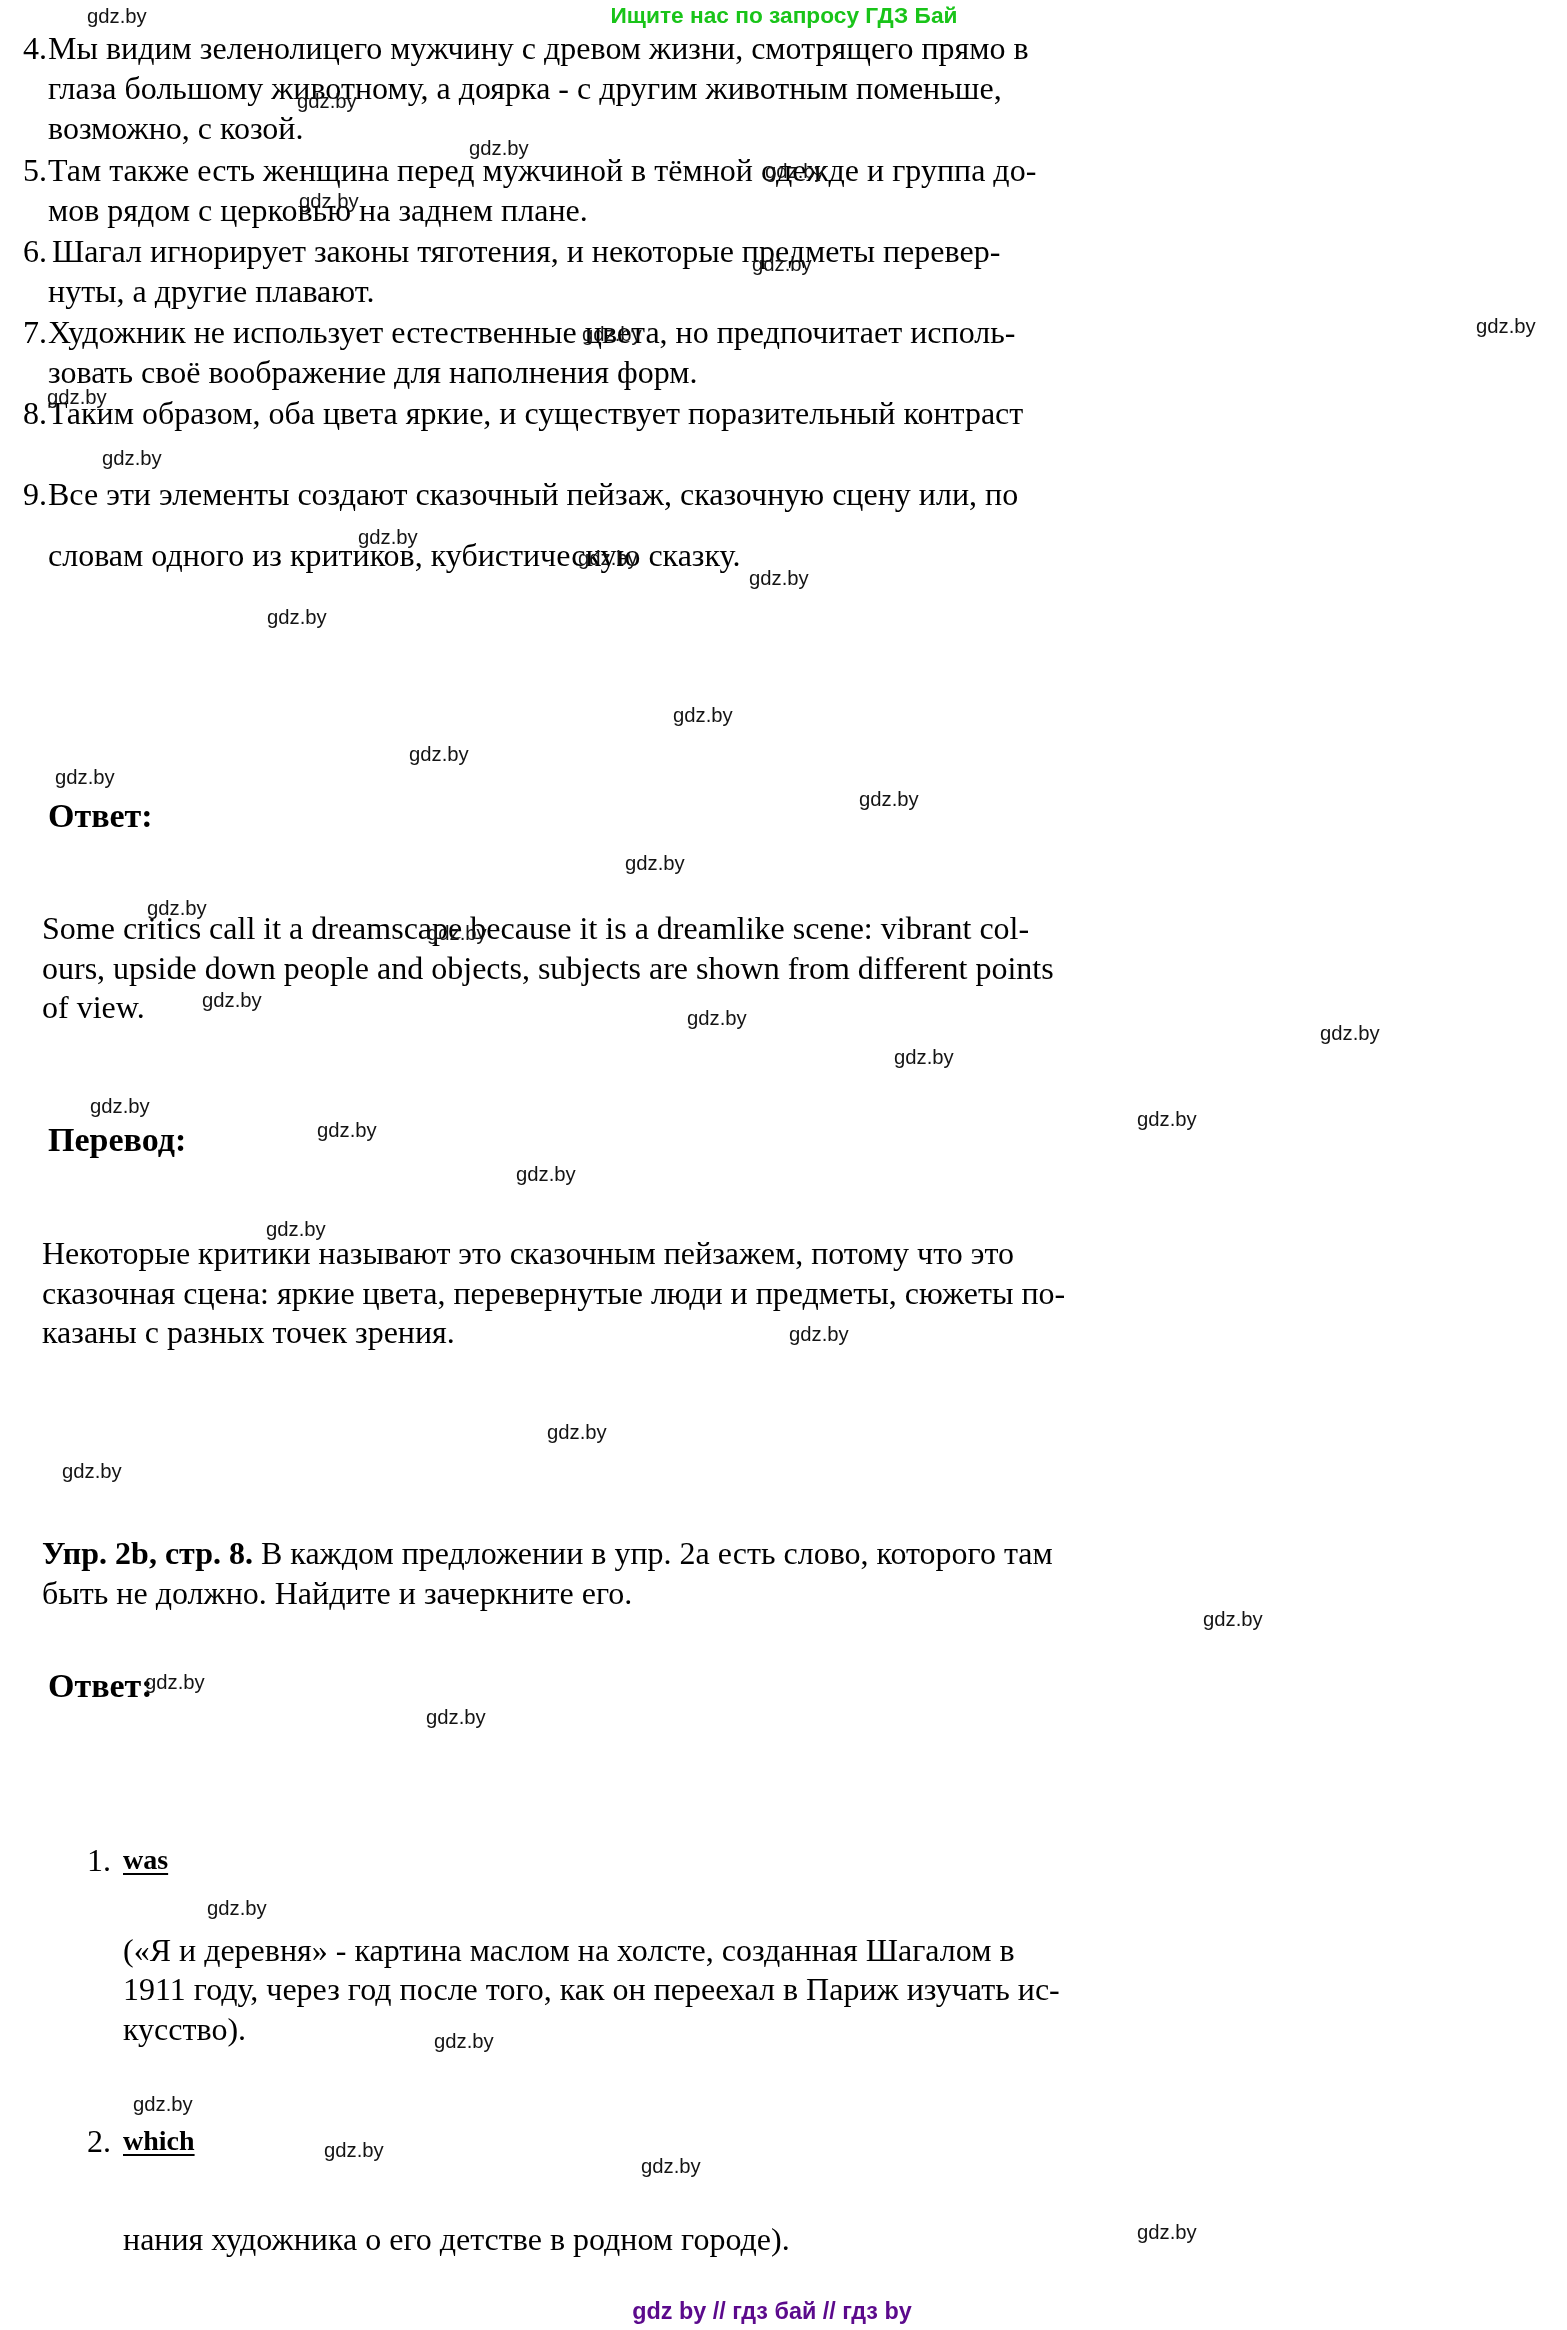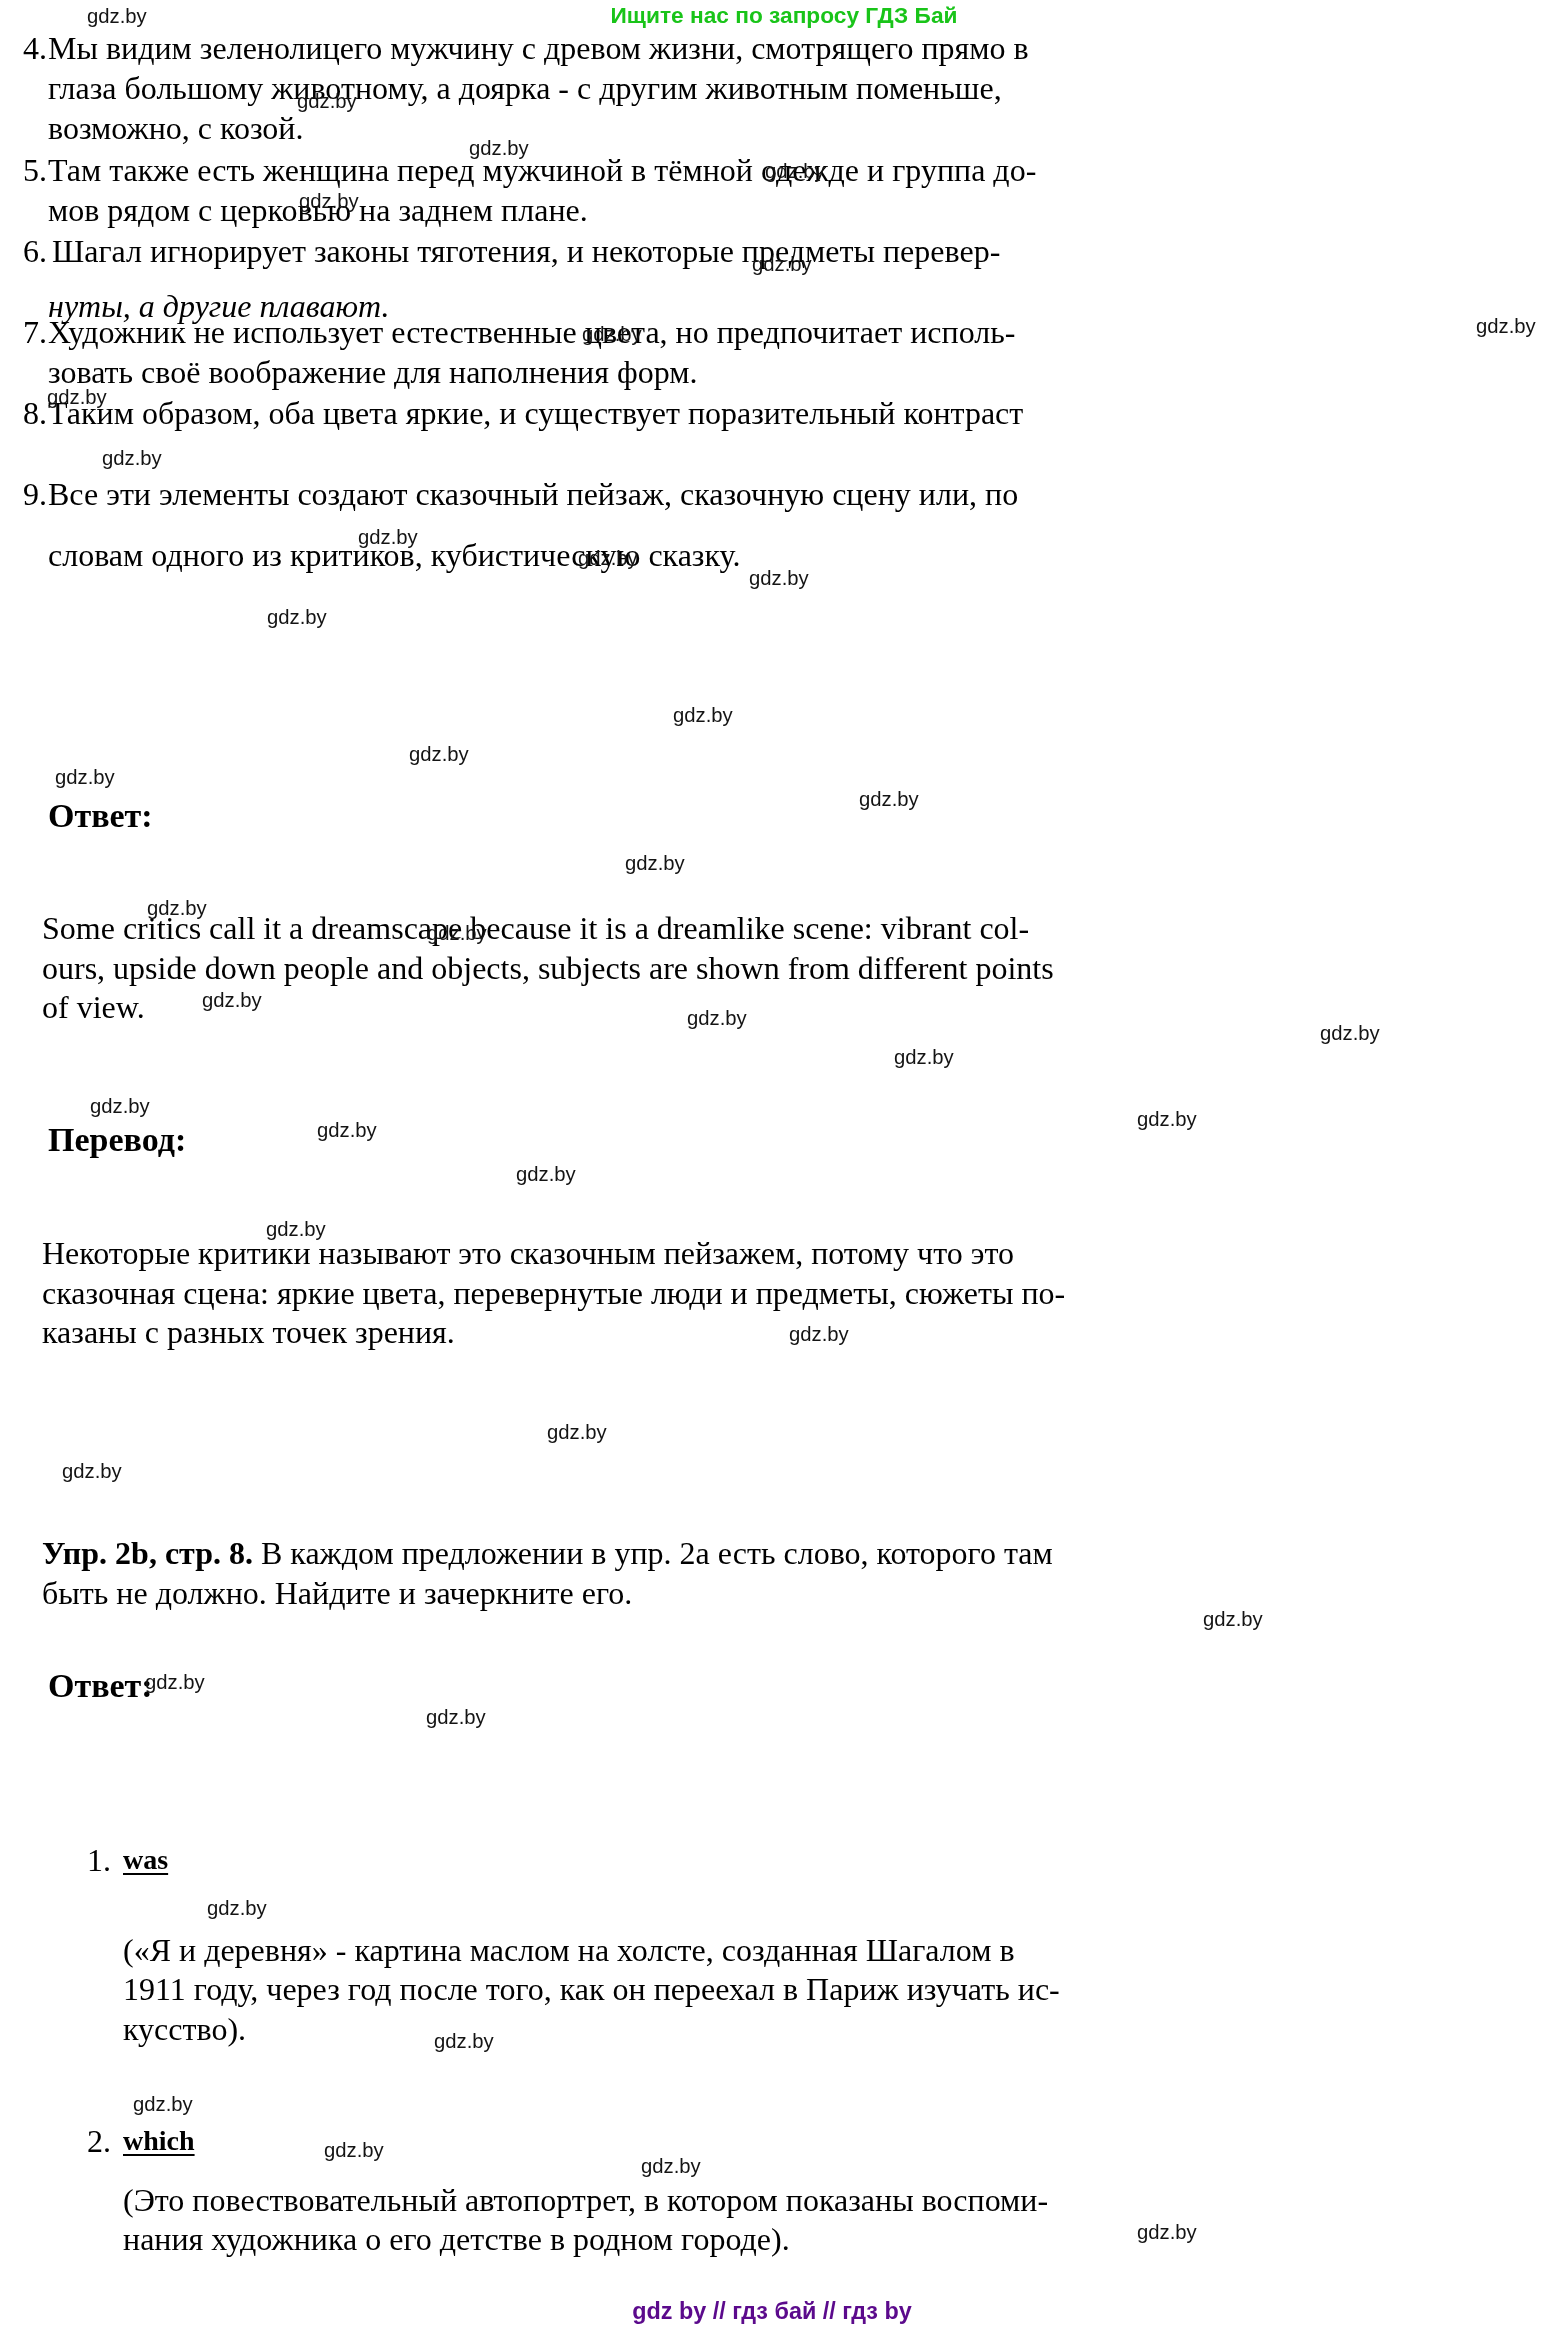--- a/index.html
+++ b/index.html
@@ -108,21 +108,21 @@
   <div class="txt" style="left:48px; top:28px;">Мы видим зеленолицего мужчину с древом жизни, смотрящего прямо в</div>
   <div class="txt" style="left:48px; top:68px;">глаза большому животному, а доярка - с другим животным поменьше,</div>
   <div class="txt" style="left:48px; top:108px;">возможно, с козой.</div>
 
   <div class="num" style="left:3.1px;  top:150px;">5.</div>
   <div class="txt" style="left:48px; top:150px;">Там также есть женщина перед мужчиной в тёмной одежде и группа до-</div>
   <div class="txt" style="left:48px; top:190px;">мов рядом с церковью на заднем плане.</div>
 
   <div class="num" style="left:3.1px;  top:231px;">6.</div>
   <div class="txt" style="left:52px; top:231px;">Шагал игнорирует законы тяготения, и некоторые предметы перевер-</div>
-  <div class="txt" style="left:48px; top:286px;font-style:italic;">нуты, а другие плавают.</div>
+  <div class="txt" style="left:48px; top:271px;">нуты, а другие плавают.</div>
 
   <div class="num" style="left:3.1px;  top:312px;">7.</div>
   <div class="txt" style="left:48px; top:312px;">Художник не использует естественные цвета, но предпочитает исполь-</div>
   <div class="txt" style="left:48px; top:352px;font-family:Liberation Serif, serif;">зовать своё воображение для наполнения форм.</div>
 
   <div class="num" style="left:3.1px;  top:393px;">8.</div>
   <div class="txt" style="left:48px; top:393px;">Таким образом, оба цвета яркие, и существует поразительный контраст</div>
 
   <div class="num" style="left:3.1px;  top:474px;">9.</div>
   <div class="txt" style="left:48px; top:474px;">Все эти элементы создают сказочный пейзаж, сказочную сцену или, по</div>
@@ -148,21 +148,20 @@
   <div class="hdr" style="left:48px; top:1666px;">Ответ:</div>
 
   <div class="num" style="left:67px; top:1840px;">1.</div>
   <div class="ans-word" style="left:123px; top:1840px;">was</div>
   <div class="txt" style="left:123px; top:1930px;">(«Я и деревня» - картина маслом на холсте, созданная Шагалом в</div>
   <div class="txt" style="left:123px; top:1969px;">1911 году, через год после того, как он переехал в Париж изучать ис-</div>
   <div class="txt" style="left:123px; top:2009px;">кусство).</div>
 
   <div class="num" style="left:67px; top:2121px;">2.</div>
   <div class="ans-word" style="left:123px; top:2121px;">which</div>
-  <div class="txt" style="left:123px; top:2180px;">(Это повествовательный автопортрет, в котором показаны воспоми-</div>
   <div class="txt" style="left:123px; top:2219px;">нания художника о его детстве в родном городе).</div>
 
   <div class="wm" style="left:87px; top:6.2px;">gdz.by</div>
   <div class="wm" style="left:297px; top:91px;">gdz.by</div>
   <div class="wm" style="left:469px; top:138px;">gdz.by</div>
   <div class="wm" style="left:765px; top:161px;">gdz.by</div>
   <div class="wm" style="left:299px; top:191px;">gdz.by</div>
   <div class="wm" style="left:752px; top:254px;">gdz.by</div>
   <div class="wm" style="left:582px; top:324px;">gdz.by</div>
   <div class="wm" style="left:47px;  top:387px;">gdz.by</div>

